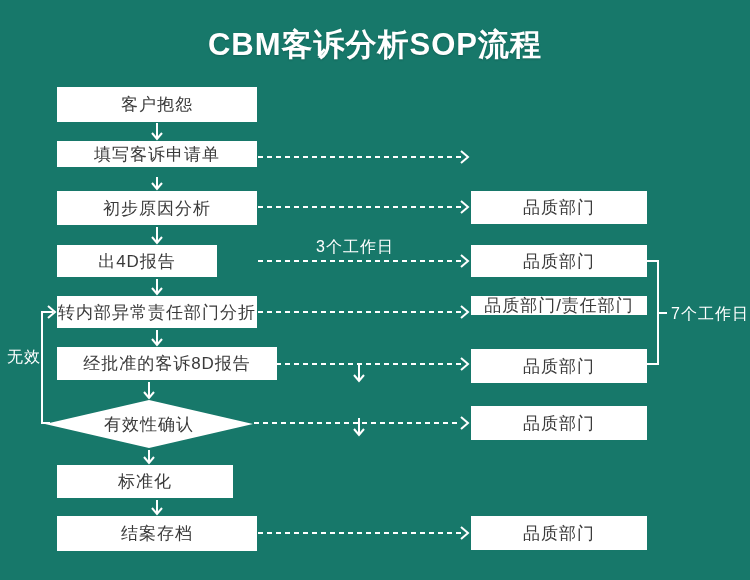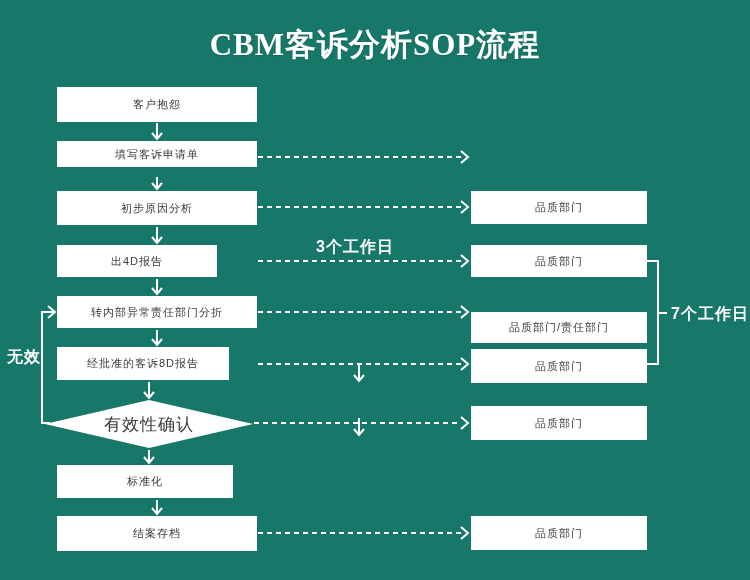--- a/index.html
+++ b/index.html
@@ -23,51 +23,49 @@
   .title{
     position:absolute;
     left:0; top:24px;
     width:750px;
     text-align:center;
     color:#ffffff;
     font-size:31px;
     font-weight:800;
     letter-spacing:1px;
     text-shadow:0 1px 2px rgba(0,0,0,0.18);
-    font-family:Liberation Serif, serif;
   }
   .box{
     position:absolute;
     background:var(--box-bg);
     color:var(--box-text);
     display:flex;
     align-items:center;
     justify-content:center;
-    font-size:11px;
+    font-size:17px;
     letter-spacing:1px;
     white-space:nowrap;
   }
   .diamond{
     position:absolute;
     background:var(--box-bg);
     color:var(--box-text);
     display:flex;
     align-items:center;
     justify-content:center;
     font-size:17px;
     letter-spacing:1px;
     clip-path:polygon(50% 0%,100% 50%,50% 100%,0% 50%);
   }
   .note{
     position:absolute;
     color:#ffffff;
     font-size:16px;
     letter-spacing:1px;
     white-space:nowrap;
-    font-weight:bold;
   }
   svg.connectors{
     position:absolute;
     left:0; top:0;
     pointer-events:none;
   }
   svg.connectors *{
     stroke:var(--line);
     fill:none;
     stroke-width:2;
@@ -136,29 +134,29 @@
       <polyline points="647,261 658,261 658,364 647,364"></polyline>
       <line x1="658" y1="313" x2="667" y2="313"></line>
     </g>
   </svg>
 
   <div class="box" style="left:57px;top:87px;width:200px;height:35px">客户抱怨</div>
   <div class="box" style="left:57px;top:141px;width:200px;height:26px">填写客诉申请单</div>
   <div class="box" style="left:57px;top:191px;width:200px;height:34px">初步原因分析</div>
   <div class="box" style="left:57px;top:245px;width:160px;height:32px">出4D报告</div>
   <div class="box" style="left:57px;top:296px;width:200px;height:32px">转内部异常责任部门分折</div>
-  <div class="box" style="left:57px;top:347px;width:172px;height:33px">经批准的客诉8D报告</div>
+  <div class="box" style="left:57px;top:347px;width:220px;height:33px">经批准的客诉8D报告</div>
   <div class="diamond" style="left:45px;top:400px;width:208px;height:48px">有效性确认</div>
   <div class="box" style="left:57px;top:465px;width:176px;height:33px">标准化</div>
   <div class="box" style="left:57px;top:516px;width:200px;height:35px">结案存档</div>
 
 
   <div class="box" style="left:471px;top:191px;width:176px;height:33px">品质部门</div>
   <div class="box" style="left:471px;top:245px;width:176px;height:32px">品质部门</div>
-  <div class="box" style="left:471px;top:312px;width:176px;height:31px">品质部门/责任部门</div>
+  <div class="box" style="left:471px;top:296px;width:176px;height:19px">品质部门/责任部门</div>
   <div class="box" style="left:471px;top:349px;width:176px;height:34px">品质部门</div>
   <div class="box" style="left:471px;top:406px;width:176px;height:34px">品质部门</div>
   <div class="box" style="left:471px;top:516px;width:176px;height:34px">品质部门</div>
 
   <div class="note" style="left:316px;top:237px">3个工作日</div>
   <div class="note" style="left:671px;top:304px">7个工作日</div>
   <div class="note" style="left:7px;top:347px">无效</div>
 
 </div>
 

